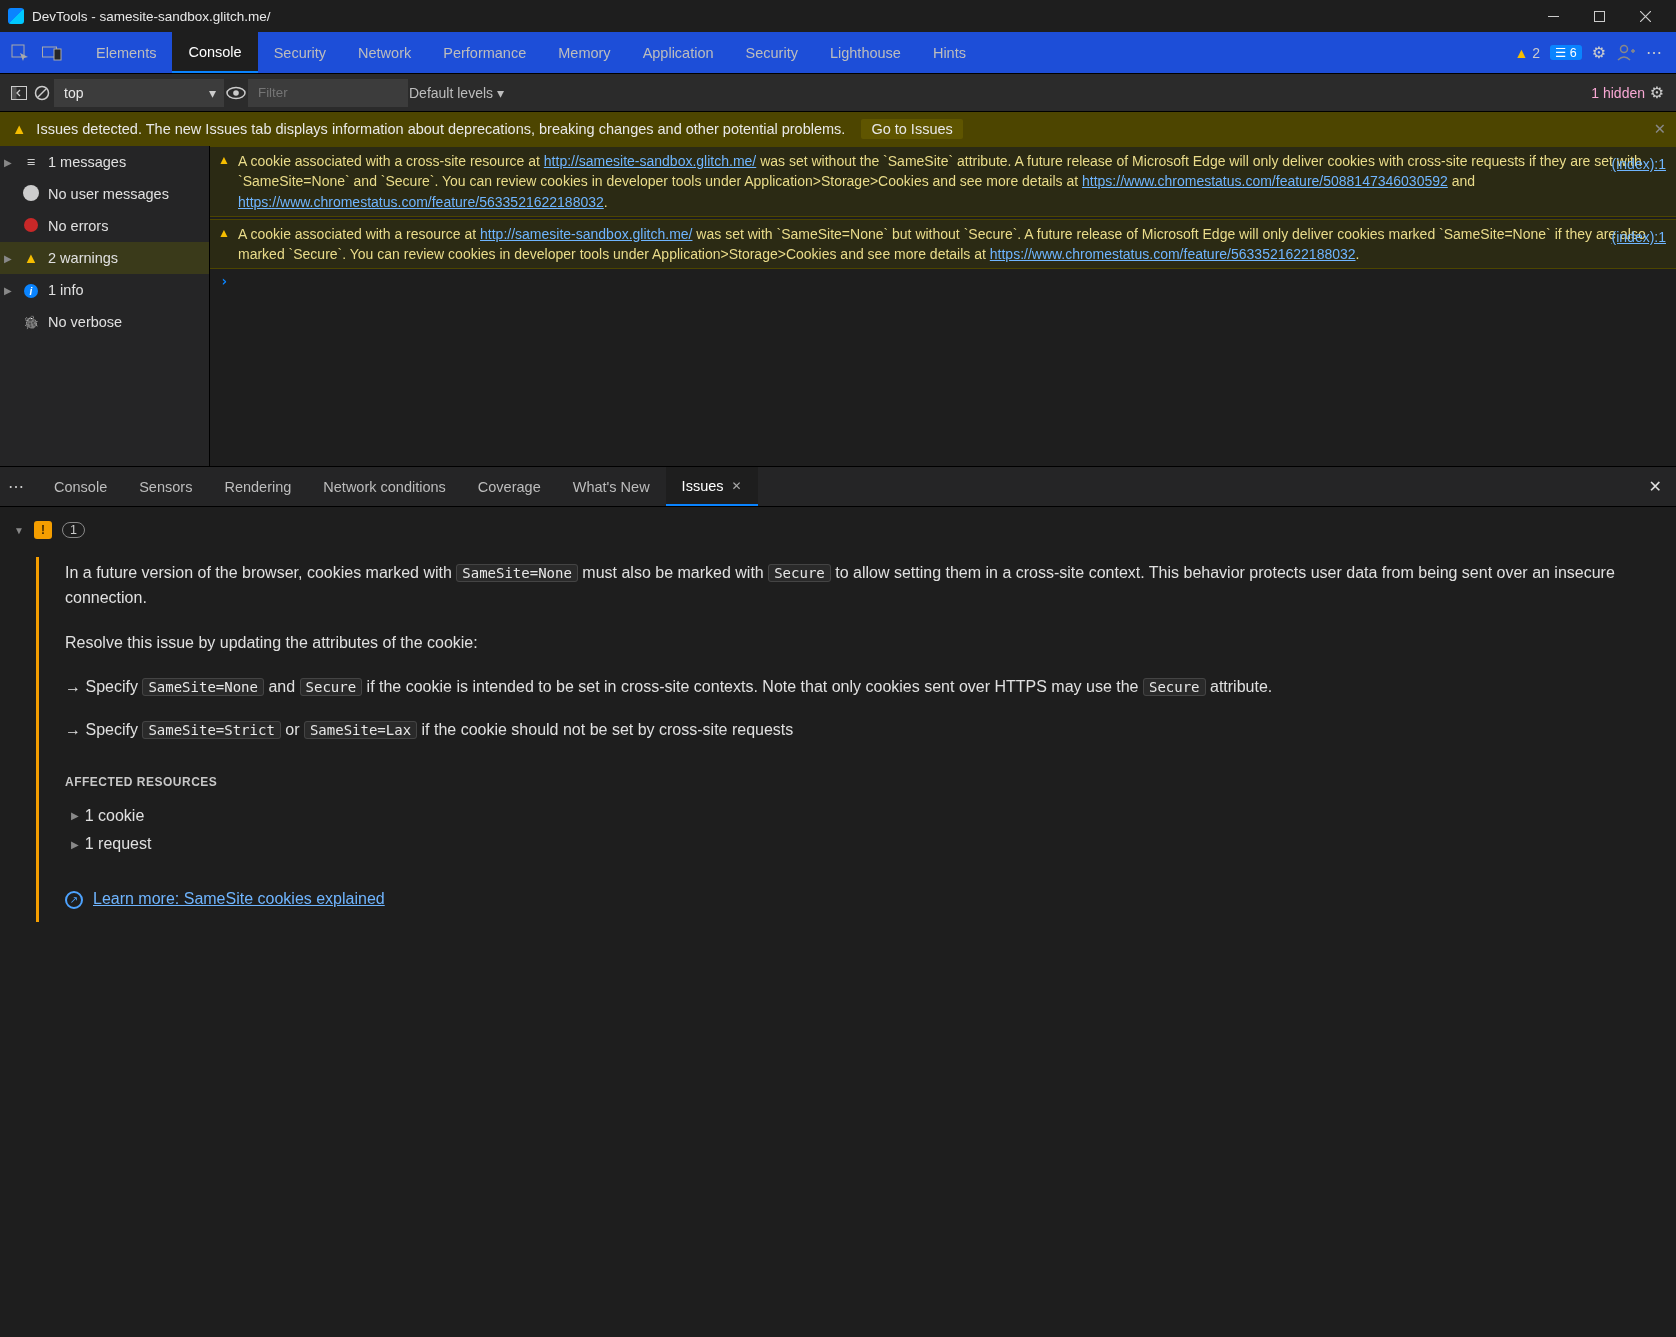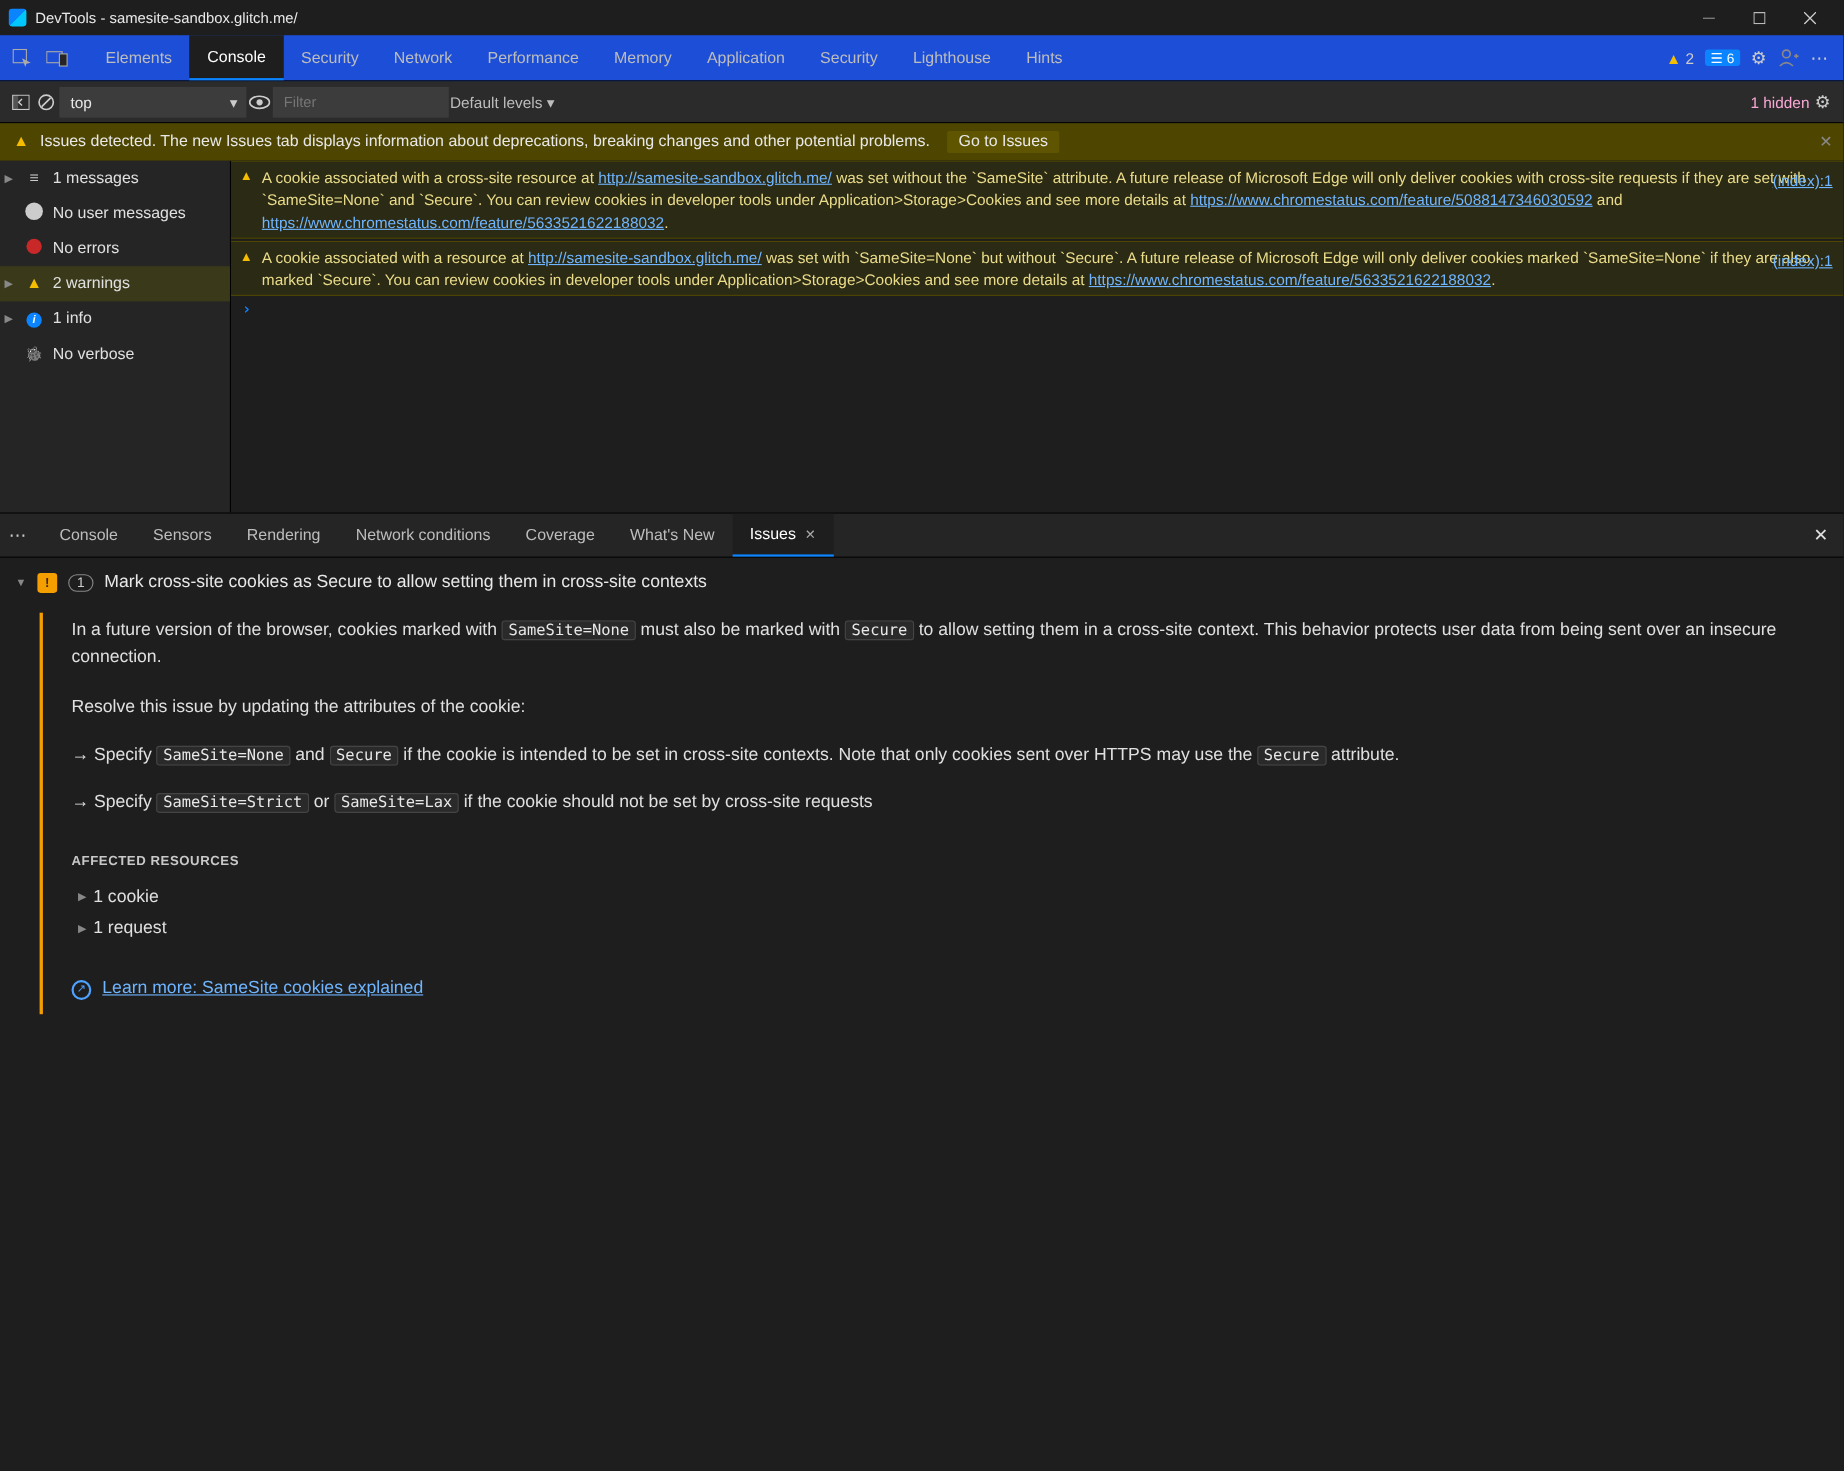--- a/index.html
+++ b/index.html
@@ -258,21 +258,20 @@
           <div class="dtab">What's New</div>
           <div class="dtab selected">Issues<span class="x">✕</span></div>
         </div>
       <span class="close">✕</span>
     </div>
     <div class="issue-pane">
       <div class="issue-header">
         <span class="caret">▼</span>
         <span class="sev">!</span>
         <span class="count">1</span>
-        <span>Mark cross-site cookies as Secure to allow setting them in cross-site contexts</span>
       </div>
       <div class="issue-body">
         <p>
           <span>In a future version of the browser, cookies marked with </span><code class="k">SameSite=None</code><span> must also be marked with </span><code class="k">Secure</code><span> to allow setting them in a cross-site context. This behavior protects user data from being sent over an insecure connection.</span>
         </p>
         <p>Resolve this issue by updating the attributes of the cookie:</p>
         <div class="arrow-line">
           <span>Specify </span><code class="k">SameSite=None</code><span> and </span><code class="k">Secure</code><span> if the cookie is intended to be set in cross-site contexts. Note that only cookies sent over HTTPS may use the </span><code class="k">Secure</code><span> attribute.</span>
         </div>
         <div class="arrow-line">

